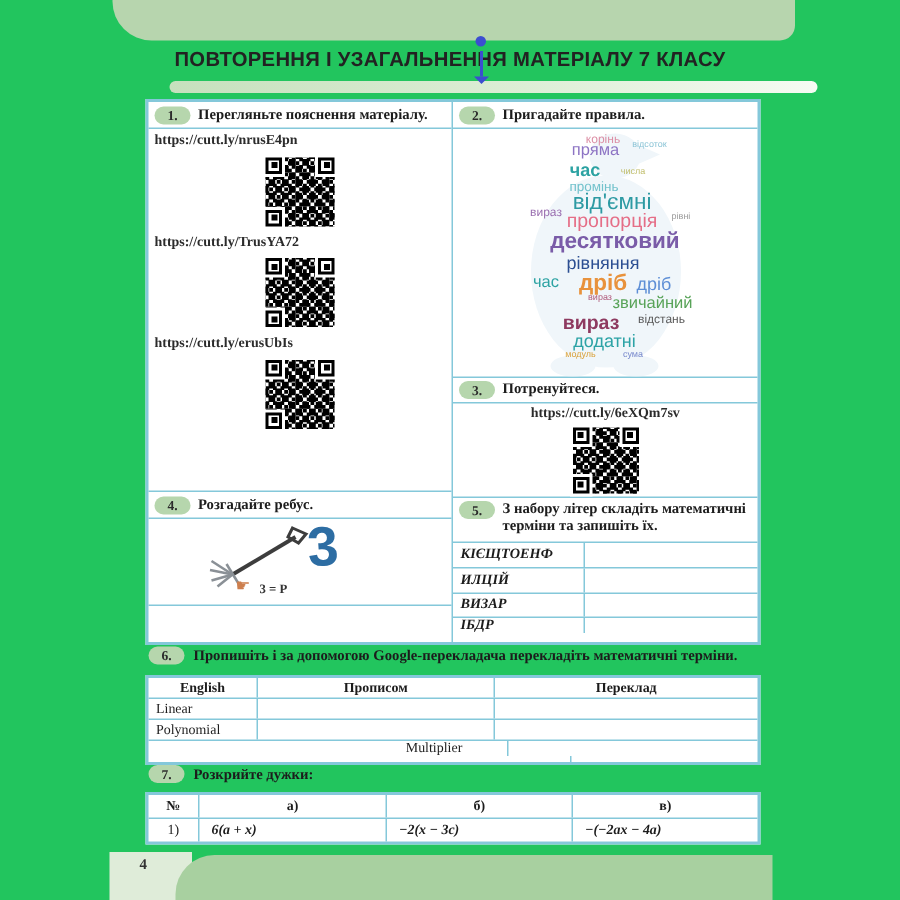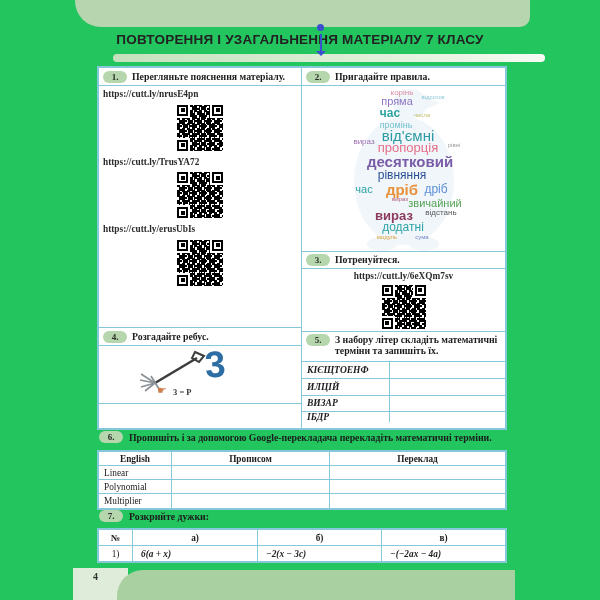--- a/index.html
+++ b/index.html
@@ -63,21 +63,21 @@
   .mtterm{width:88px;border-right:1.4px solid #84c8da;display:flex;align-items:center;
           padding-left:5px;font-weight:bold;font-size:9.5px;}
   .mtans{flex:1;}
   
   .taskline{position:absolute;display:flex;align-items:center;gap:6px;
             font-weight:bold;font-size:9.8px;}
   
   .t6{position:absolute;left:97px;top:450px;width:410px;border:2px solid #84c8da;
       display:flex;flex-direction:column;background:#fff;}
   .t6 .r{display:flex;height:14px;border-bottom:1.4px solid #84c8da;font-size:9.3px;align-items:center;}
-  .t6 .r:last-child{border-bottom:none;}
+  .t6 .r:last-child{border-bottom:none;flex-direction:column;}
   .t6 .c-en{width:73px;border-right:1.4px solid #84c8da;height:100%;display:flex;align-items:center;padding-left:5px;}
   .t6 .c-pr{width:158px;border-right:1.4px solid #84c8da;height:100%;display:flex;align-items:center;}
   .t6 .c-tr{flex:1;height:100%;display:flex;align-items:center;}
   .t6 .hd{font-weight:bold;justify-content:center;padding-left:0 !important;}
   
   .t7{position:absolute;left:97px;top:528px;width:410px;border:2px solid #84c8da;
       display:flex;flex-direction:column;background:#fff;}
   .t7 .r{display:flex;border-bottom:1.4px solid #84c8da;align-items:center;font-size:9.3px;}
   .t7 .r:last-child{border-bottom:none;}
   .t7 .rh{height:16px;font-weight:bold;}

